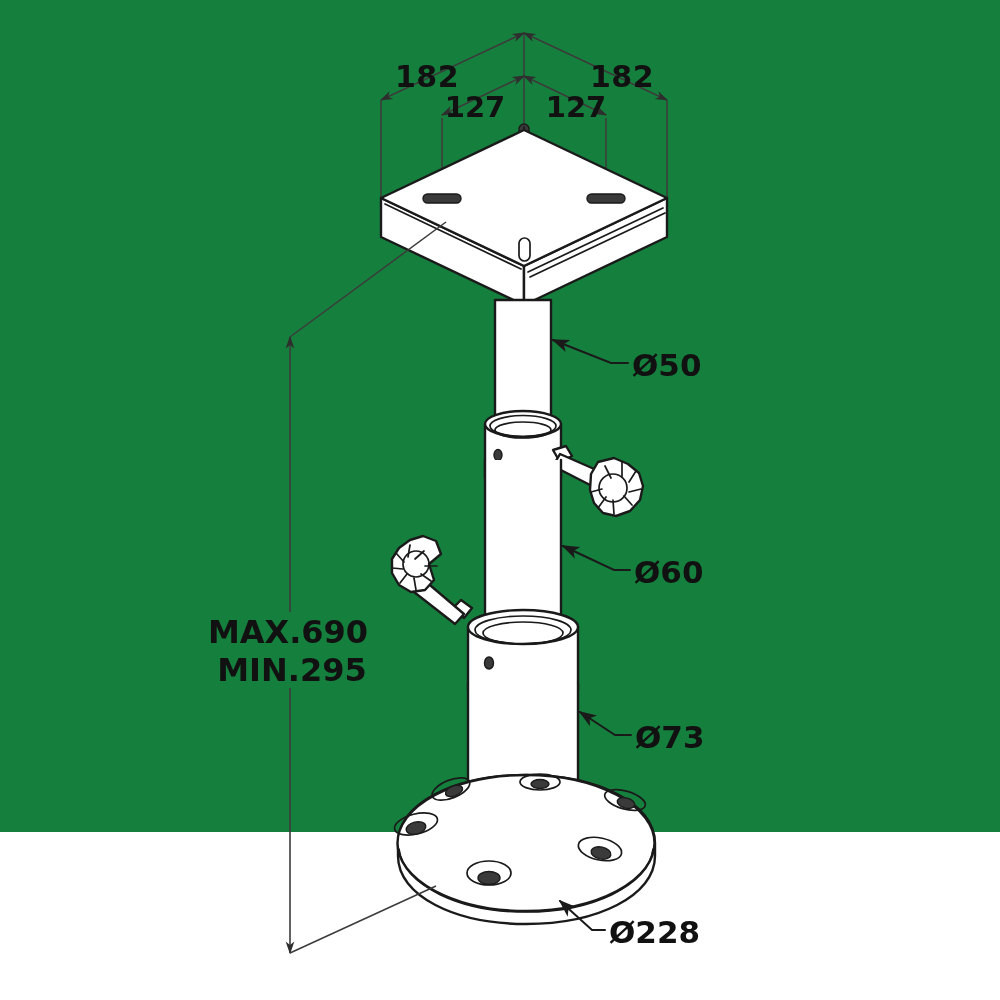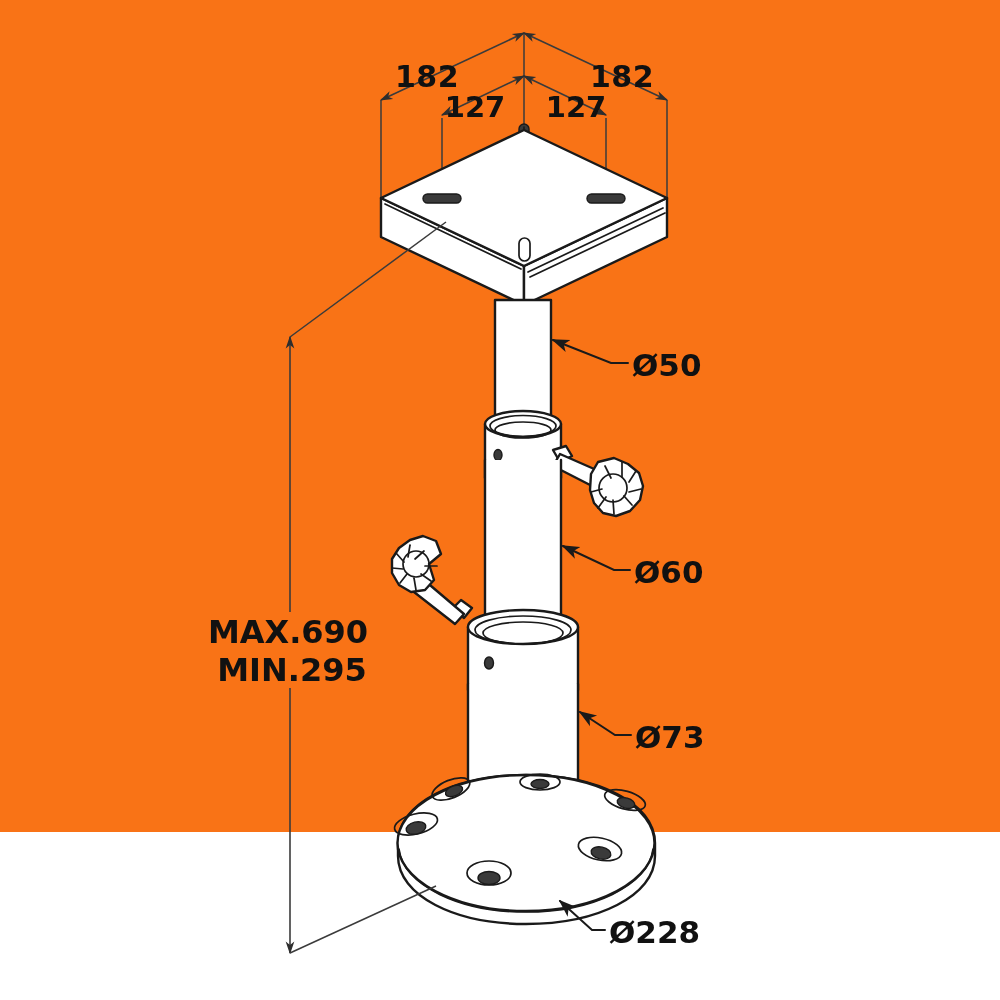--- a/index.html
+++ b/index.html
@@ -10,21 +10,21 @@
   body {
     width: 1000px;
     height: 1000px;
     font-family: "Liberation Sans", sans-serif;
     overflow: hidden;
   }
   #drawing-root {
     position: relative;
     width: 1000px;
     height: 832px;
-    background: #f97316;
+    background: #15803d;
   }
   svg.cad {
     position: absolute;
     top: 0;
     left: 0;
     width: 1000px;
     height: 1000px;
   }
   .outline {
     fill: #ffffff;

